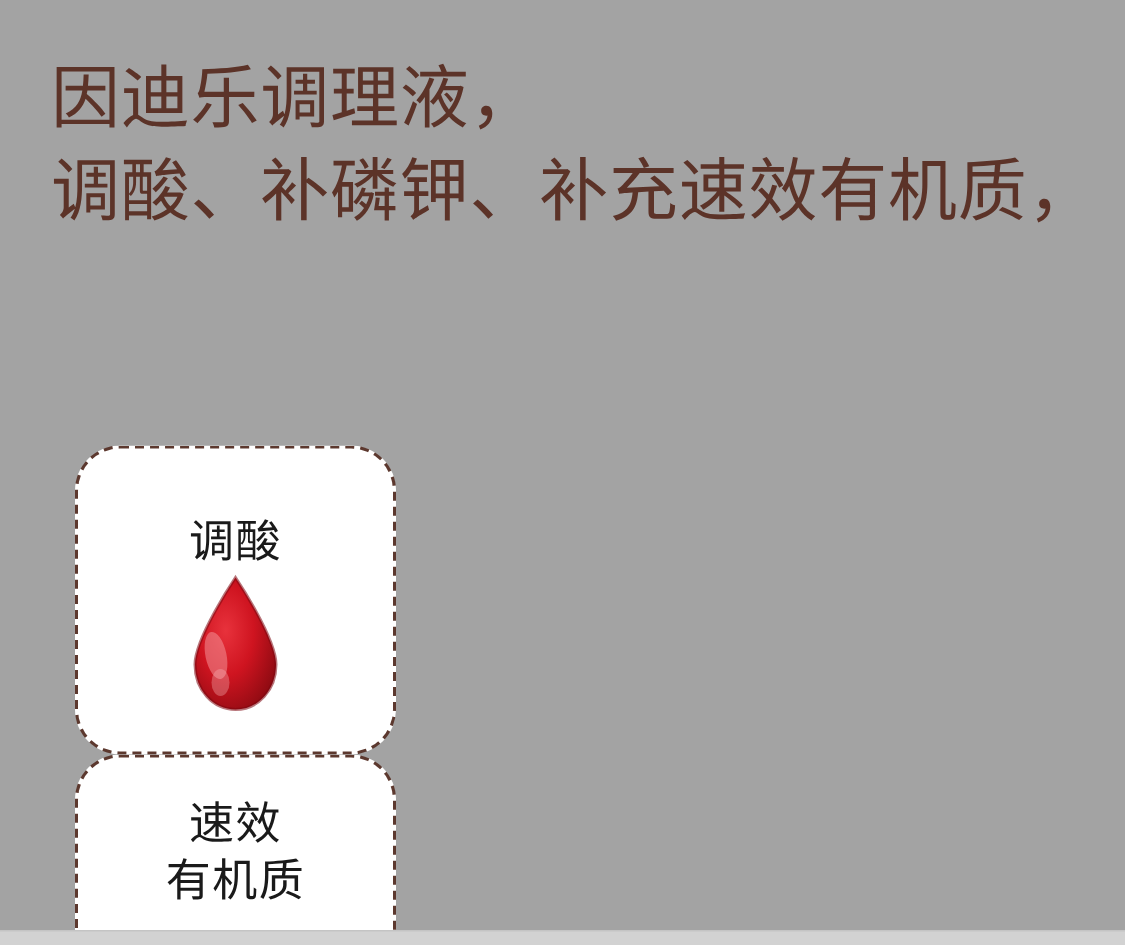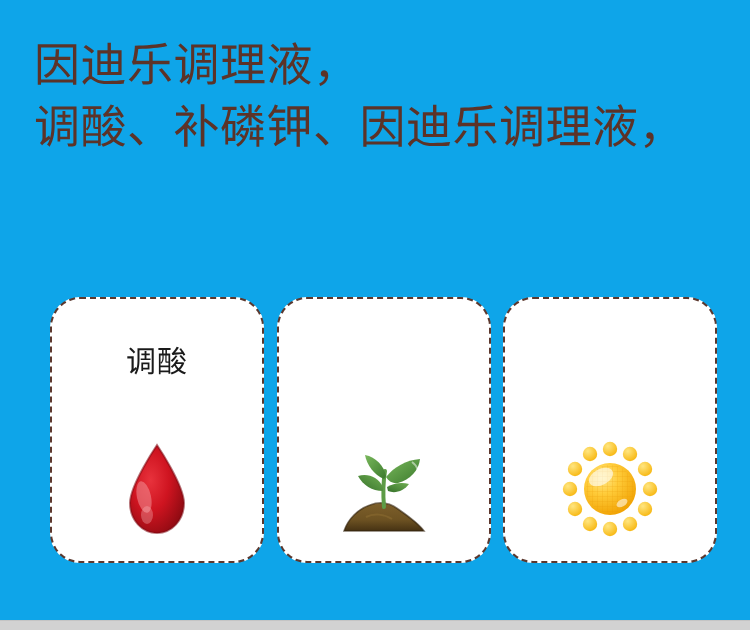--- a/index.html
+++ b/index.html
@@ -13,21 +13,21 @@
     background: #ffffff;
     font-family: "Liberation Sans", "DejaVu Sans", sans-serif;
     overflow: hidden;
     position: relative;
   }
 
   #page-root {
     width: 750px;
     height: 630px;
     position: relative;
-    background: #0ea5e9;
+    background: #a3a3a3;
   }
 
   
   .headline {
     position: absolute;
     left: 34px;
     top: 34px;
     width: 700px;
     color: #5c3328;
     font-size: 46px;
@@ -42,20 +42,21 @@
   }
 
   
   .cards-row {
     position: absolute;
     left: 50px;
     top: 297px;
     width: 667px;
     height: 266px;
     display: flex;
+    flex-direction: column;
     align-items: stretch;
     justify-content: space-between;
   }
 
   .feature-card {
     position: relative;
     width: 214px;
     height: 266px;
     box-sizing: border-box;
     border: 2px dashed #5c382e;
@@ -106,21 +107,21 @@
     box-sizing: border-box;
   }
 </style>
 </head>
 <body>
 
 <div id="page-root">
 
   <div class="headline">
     <span class="headline-line">因迪乐调理液，</span>
-    <span class="headline-line">调酸、补磷钾、因迪乐调理液，</span>
+    <span class="headline-line">调酸、补磷钾、补充速效有机质，</span>
   </div>
 
   <div class="cards-row">
 
     <div class="feature-card">
       <div class="card-label">
         <span class="card-label-line">调酸</span>
       </div>
       <div class="card-icon">
         <svg width="72" height="96" viewBox="0 0 72 96" xmlns="http://www.w3.org/2000/svg">
@@ -133,20 +134,24 @@
           </defs>
           <path d="M36 4 C36 4 63 44 63 62 C63 79 51 92 36 92 C21 92 9 79 9 62 C9 44 36 4 36 4 Z" fill="url(#dropGrad)"></path>
           <path d="M36 4 C36 4 63 44 63 62 C63 79 51 92 36 92 C21 92 9 79 9 62 C9 44 36 4 36 4 Z" fill="none" stroke="#7e0810" stroke-width="2" opacity="0.55"></path>
           <ellipse cx="23" cy="56" rx="7" ry="16" fill="#f28f95" opacity="0.55" transform="rotate(-12 23 56)"></ellipse>
           <ellipse cx="26" cy="74" rx="6" ry="9" fill="#f7b8bb" opacity="0.35"></ellipse>
         </svg>
       </div>
     </div>
 
     <div class="feature-card">
+      <div class="card-label two-line">
+        <span class="card-label-line">速效</span>
+        <span class="card-label-line">有机质</span>
+      </div>
       <div class="card-icon">
         <svg width="96" height="92" viewBox="0 0 96 92" xmlns="http://www.w3.org/2000/svg">
           <defs>
             <linearGradient id="soilGrad" x1="0" y1="0" x2="0" y2="1">
               <stop offset="0%" stop-color="#7d5f2a"></stop>
               <stop offset="60%" stop-color="#6d5222"></stop>
               <stop offset="100%" stop-color="#463213"></stop>
             </linearGradient>
             <linearGradient id="leafGradA" x1="0" y1="0" x2="1" y2="1">
               <stop offset="0%" stop-color="#79b85c"></stop>

